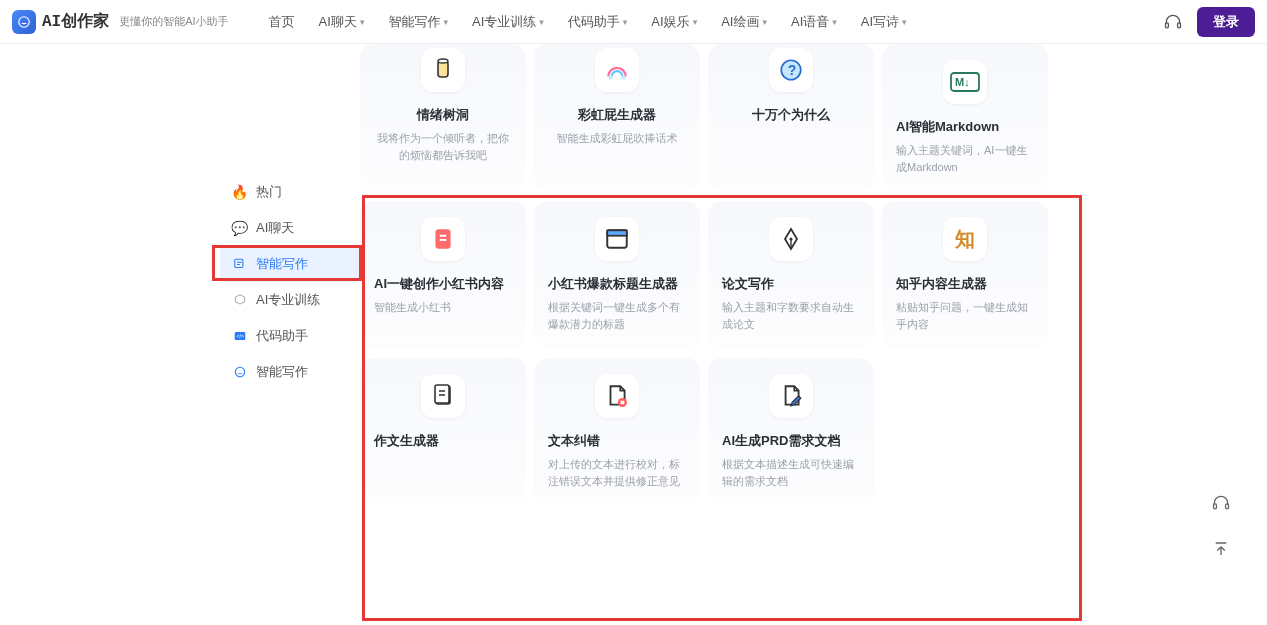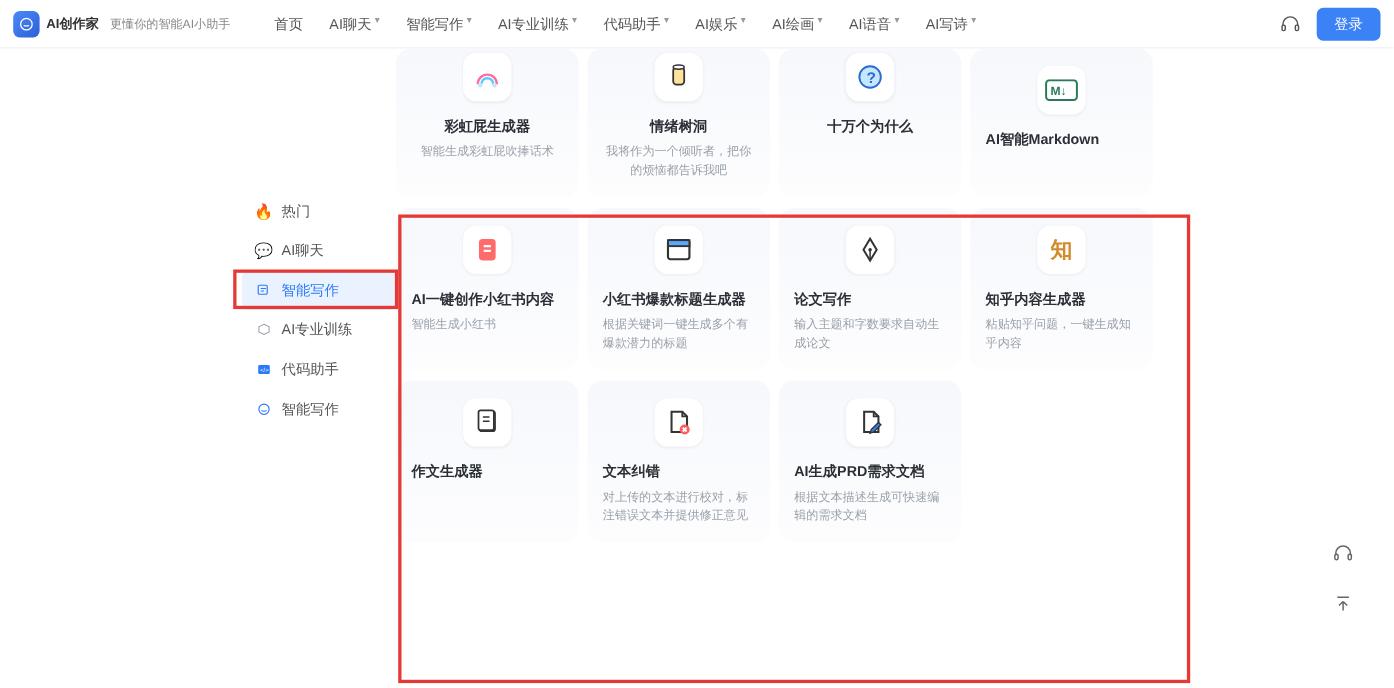--- a/index.html
+++ b/index.html
@@ -1,25 +1,25 @@
 <!DOCTYPE html>
 <html><head>
 <meta charset="utf-8">
 <style>
 * { margin: 0; padding: 0; box-sizing: border-box; }
 body { font-family: "Microsoft YaHei", Arial, sans-serif; background: #fff; color: #333; width: 1267px; height: 625px; overflow: hidden; position: relative; }
 .topbar { display: flex; align-items: center; height: 44px; padding: 0 12px; border-bottom: 1px solid #eee; }
-.logo { display: flex; align-items: center; font-weight: bold; font-size: 12px; }
+.logo { display: flex; align-items: center; font-weight: bold; font-size: 16px; font-family: Liberation Mono, monospace; }
 .logo-icon { width: 24px; height: 24px; margin-right: 6px; border-radius: 6px; background: linear-gradient(135deg,#4a8af8,#2e5fd8); display: flex; align-items: center; justify-content: center; color: #fff; font-size: 12px; }
 .tagline { font-size: 11px; color: #888; margin-left: 10px; }
 .navlinks { display: flex; gap: 24px; margin-left: 40px; font-size: 13px; color: #555; }
-.navlinks .item { cursor: pointer; display: flex; align-items: flex-start; gap: 3px; }
+.navlinks .item { cursor: pointer; display: flex; align-items: center; gap: 3px; }
 .rightbar { margin-left: auto; display: flex; align-items: center; gap: 14px; }
 .headset { font-size: 18px; color: #555; cursor: pointer; }
-.login-btn { background: #3b82f6; color: #fff; border: none; border-radius: 6px; padding: 6px 16px; font-size: 13px; cursor: pointer; }
+.login-btn { background: #4c1d95; color: #fff; border: none; border-radius: 6px; padding: 6px 16px; font-size: 13px; cursor: pointer; font-weight: bold; }
 
 .main { display: flex; }
 .sidebar { width: 140px; margin-left: 220px; margin-top: 130px; }
 .sidebar-item { display: flex; align-items: center; gap: 8px; padding: 9px 12px; font-size: 13px; color: #555; cursor: pointer; border-radius: 6px; }
 .sidebar-item.active { color: #2a7af9; background: #eaf2ff; }
 .sidebar-item .dot { width: 16px; height: 16px; display: inline-flex; align-items: center; justify-content: center; font-size: 14px; }
 
 .content { position: absolute; left: 360px; top: 44px; }
 .grid { display: grid; grid-template-columns: repeat(4, 170px); gap: 10px 0; column-gap: 4px; }
 .card { width: 166px; padding: 12px 14px 16px; border-radius: 14px; background: linear-gradient(180deg,#f6f8fc,#fdfdfe); text-align: left; cursor: pointer; }
@@ -149,58 +149,59 @@
         <span>智能写作</span>
       </div>
   </div>
 </div>
 
 <div class="content">
   <div class="grid">
 
     <div class="card row0">
       <div class="cicon">
+          <svg width="24" height="26" viewBox="0 0 24 26">
+            <rect x="7" y="4" width="10" height="16" rx="3" fill="#ffe29a" stroke="#333" stroke-width="1.6"></rect>
+            <ellipse cx="12" cy="4" rx="5" ry="2" fill="#fff" stroke="#333" stroke-width="1.4"></ellipse>
+          </svg>
+        </div>
+      <h4>情绪树洞</h4>
+      <p>我将作为一个倾听者，把你的烦恼都告诉我吧</p>
+    </div>
+    <div class="card row0">
+      <div class="cicon">
           <svg width="26" height="26" viewBox="0 0 24 24">
             <path d="M4 18a8 8 0 0116 0" stroke="#ff6b9d" stroke-width="2" fill="none"></path>
             <path d="M7 18a5 5 0 0110 0" stroke="#5cc8ff" stroke-width="2" fill="none"></path>
             <circle cx="6" cy="19" r="2" fill="#c7e6ff"></circle>
             <circle cx="18" cy="19" r="2" fill="#c7e6ff"></circle>
           </svg>
         </div>
       <h4>彩虹屁生成器</h4>
       <p>智能生成彩虹屁吹捧话术</p>
     </div>
     <div class="card row0">
       <div class="cicon">
-          <svg width="24" height="26" viewBox="0 0 24 26">
-            <rect x="7" y="4" width="10" height="16" rx="3" fill="#ffe29a" stroke="#333" stroke-width="1.6"></rect>
-            <ellipse cx="12" cy="4" rx="5" ry="2" fill="#fff" stroke="#333" stroke-width="1.4"></ellipse>
-          </svg>
-        </div>
-      <h4>情绪树洞</h4>
-      <p>我将作为一个倾听者，把你的烦恼都告诉我吧</p>
-    </div>
-    <div class="card row0">
-      <div class="cicon">
           <svg width="26" height="26" viewBox="0 0 24 24">
             <circle cx="12" cy="12" r="9" fill="#c5e7ff" stroke="#2b6cd1" stroke-width="1.6"></circle>
             <text x="9" y="17" font-size="13" font-weight="bold" fill="#2b6cd1">?</text>
           </svg>
         </div>
       <h4>十万个为什么</h4>
     </div>
 
     <div class="card">
       <div class="cicon">
           <svg width="30" height="20" viewBox="0 0 30 20">
             <rect x="1" y="1" width="28" height="18" rx="3" fill="#fff" stroke="#2a7a5a" stroke-width="1.8"></rect>
             <text x="5" y="14" font-size="11" font-weight="bold" fill="#2a7a5a">M↓</text>
           </svg>
         </div>
       <h4>AI智能Markdown</h4>
+      <p>输入主题关键词，AI一键生成Markdown</p>
     </div>
     <div class="card">
       <div class="cicon">
           <svg width="26" height="26" viewBox="0 0 24 24">
             <rect x="5" y="3" width="14" height="18" rx="3" fill="#ff6b6b"></rect>
             <path d="M9 9h6M9 13h6" stroke="#fff" stroke-width="1.8"></path>
           </svg>
         </div>
       <h4>AI一键创作小红书内容</h4>
       <p>智能生成小红书</p>

